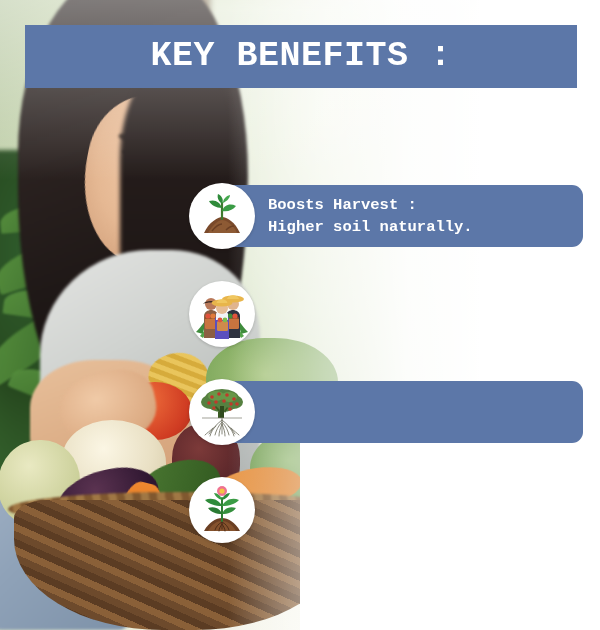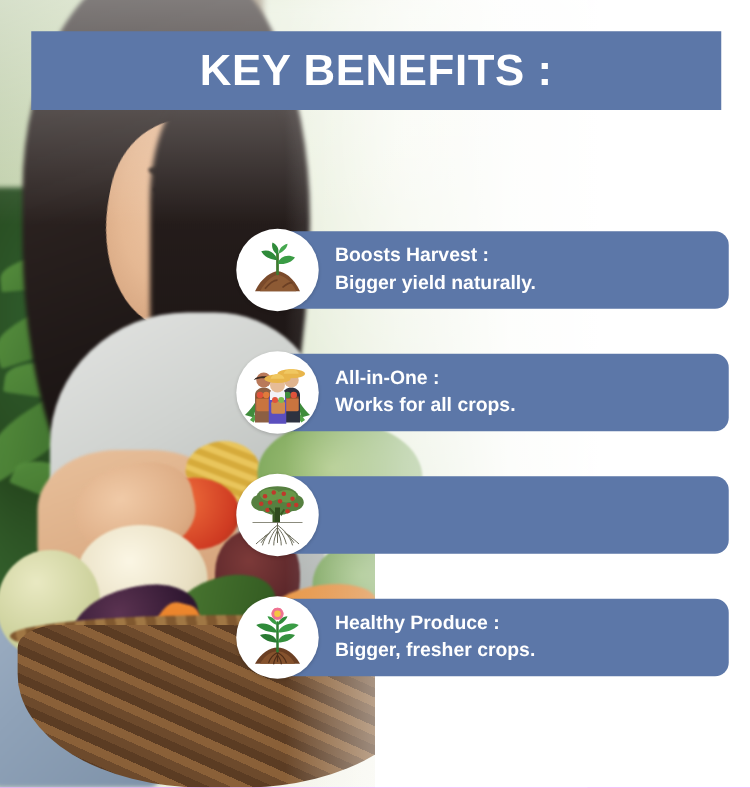--- a/index.html
+++ b/index.html
@@ -10,21 +10,22 @@
   }
   body {
     font-family: "Liberation Sans", sans-serif;
   }
 
   .canvas {
     position: relative;
     width: 600px;
     height: 630px;
     overflow: hidden;
-    background: #d946ef;
+    background: #4d7c0f;
+    font-family: Liberation Mono, monospace;
   }
 
   
   .photo {
     position: absolute;
     left: 0; top: 0;
     width: 600px;
     height: 630px;
     overflow: hidden;
   }
@@ -366,42 +367,38 @@
 
   <div class="header-banner">
     <div class="header-title">KEY BENEFITS :</div>
   </div>
 
   <div class="benefits">
 
     <div class="benefit-row">
       <div class="benefit-pill">
         <div class="benefit-title">Boosts Harvest :</div>
-        <div class="benefit-desc">Bigger yield naturally.</div>
+        <div class="benefit-desc">Higher soil naturally.</div>
       </div>
       <div class="benefit-icon">
         <svg width="52" height="52" viewBox="0 0 52 52" aria-hidden="true">
           <path d="M8 43 C13 32, 22 27, 26 27 C31 27, 39 32, 44 43 Z" fill="#7a4a2b"></path>
           <path d="M12 43 C17 34, 23 30, 26 30 C30 30, 37 34, 41 43 Z" fill="#8d5a34"></path>
           <path d="M16 41 C20 36, 24 34, 26 34" stroke="#6b3f24" stroke-width="1.4" fill="none"></path>
           <path d="M30 40 C33 37, 36 36, 38 36" stroke="#6b3f24" stroke-width="1.4" fill="none"></path>
           <path d="M26 29 L26 13" stroke="#3f7a2e" stroke-width="2.2" fill="none" stroke-linecap="round"></path>
           <path d="M26 18 C20 18, 15 15, 13 11 C19 9, 24 12, 26 18 Z" fill="#2f8b3a"></path>
           <path d="M26 21 C32 22, 37 20, 40 16 C34 13, 28 15, 26 21 Z" fill="#3a9c45"></path>
           <path d="M26 14 C22 11, 21 7, 22 4 C26 6, 28 10, 26 14 Z" fill="#2f8b3a"></path>
           <path d="M27 13 C31 11, 34 8, 34 5 C30 6, 27 9, 27 13 Z" fill="#45a84f"></path>
         </svg>
       </div>
     </div>
 
     <div class="benefit-row">
-      <div class="benefit-pill">
-        <div class="benefit-title">All-in-One :</div>
-        <div class="benefit-desc">Works for all crops.</div>
-      </div>
       <div class="benefit-icon">
         <svg width="56" height="56" viewBox="0 0 56 56" aria-hidden="true">
           <path d="M2 46 C8 40, 12 34, 13 30 C11 38, 10 43, 9 48 Z" fill="#3f8c3c"></path>
           <path d="M54 46 C48 40, 44 34, 43 30 C45 38, 46 43, 47 48 Z" fill="#3f8c3c"></path>
           <path d="M6 50 C10 44, 16 41, 20 40 C15 44, 11 48, 9 52 Z" fill="#53a348"></path>
           <path d="M50 50 C46 44, 40 41, 36 40 C41 44, 45 48, 47 52 Z" fill="#53a348"></path>
 
           <path d="M10 52 L10 30 C10 26, 14 24, 17 24 C20 24, 24 26, 24 30 L24 52 Z" fill="#8c5f43"></path>
           <circle cx="17" cy="18" r="6" fill="#b9795a"></circle>
           <path d="M9 18 C11 14, 23 14, 25 18 C21 16, 13 16, 9 18 Z" fill="#3b2a22"></path>
@@ -481,24 +478,20 @@
             <path d="M22 42 C19 45, 17 48, 16 52"></path>
             <path d="M34 42 C37 45, 39 48, 40 52"></path>
             <path d="M19 44 C16 47, 13 49, 11 51"></path>
             <path d="M37 44 C40 47, 43 49, 45 51"></path>
           </g>
         </svg>
       </div>
     </div>
 
     <div class="benefit-row">
-      <div class="benefit-pill">
-        <div class="benefit-title">Healthy Produce :</div>
-        <div class="benefit-desc">Bigger, fresher crops.</div>
-      </div>
       <div class="benefit-icon">
         <svg width="54" height="54" viewBox="0 0 54 54" aria-hidden="true">
 
           <path d="M9 48 C14 39, 21 35, 27 35 C33 35, 40 39, 45 48 Z" fill="#6b3f23"></path>
           <path d="M13 48 C17 41, 22 38, 27 38 C32 38, 37 41, 41 48 Z" fill="#85522d"></path>
           <g stroke="#4e2d18" stroke-width="1" fill="none" stroke-linecap="round">
             <path d="M27 38 L27 46"></path>
             <path d="M27 39 C23 41, 21 44, 20 47"></path>
             <path d="M27 39 C31 41, 33 44, 34 47"></path>
             <path d="M27 41 C25 44, 24 46, 24 48"></path>

